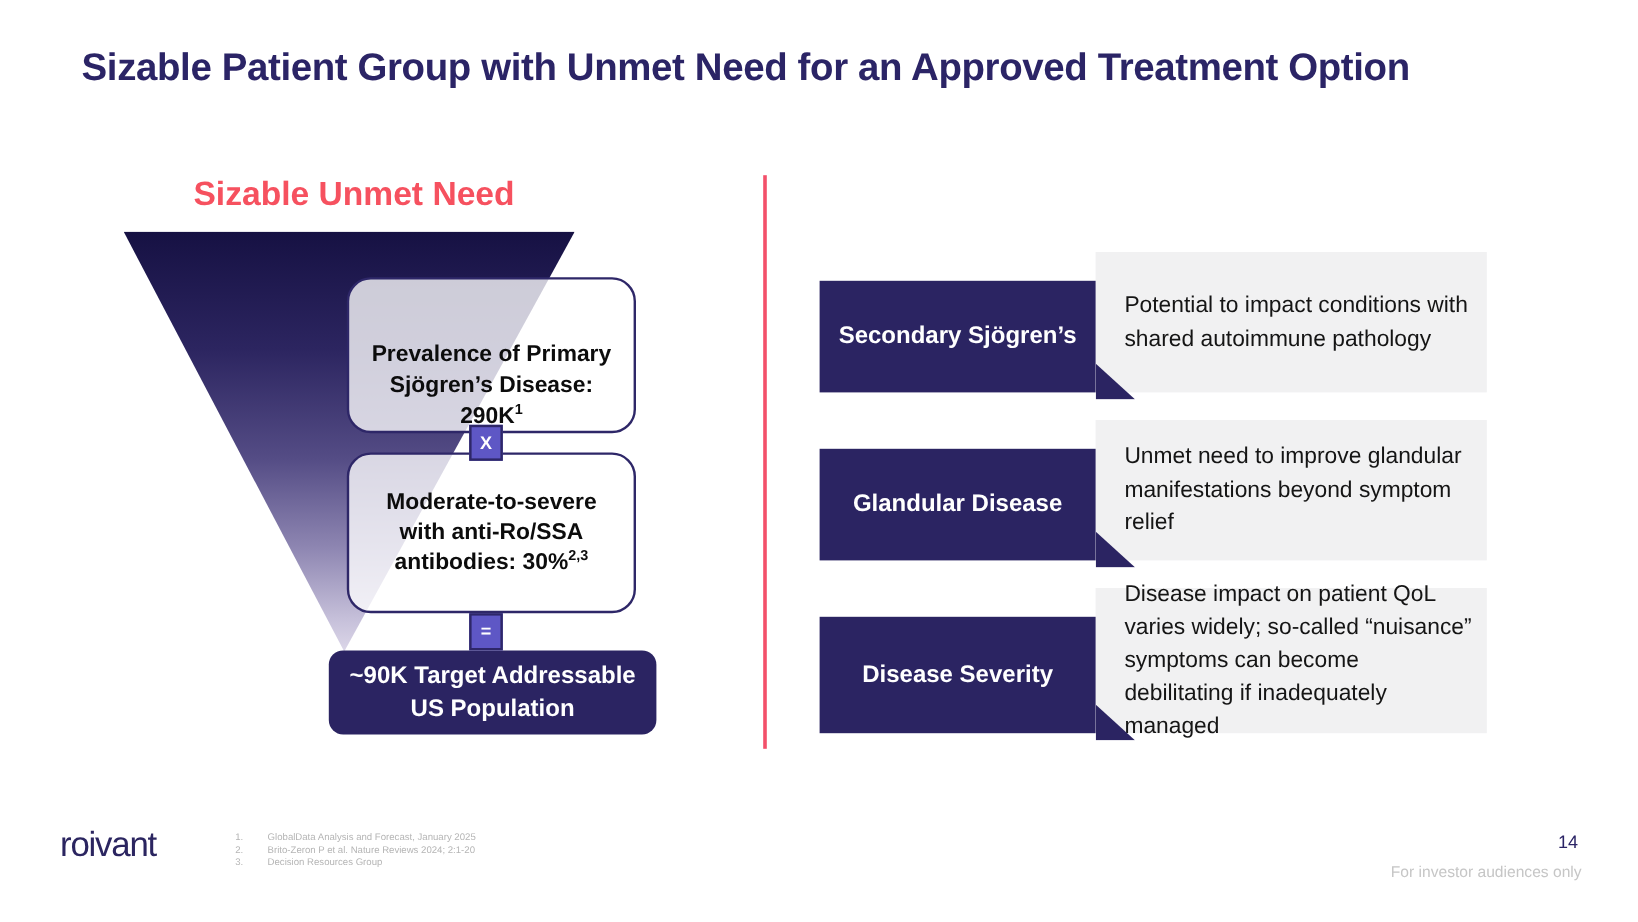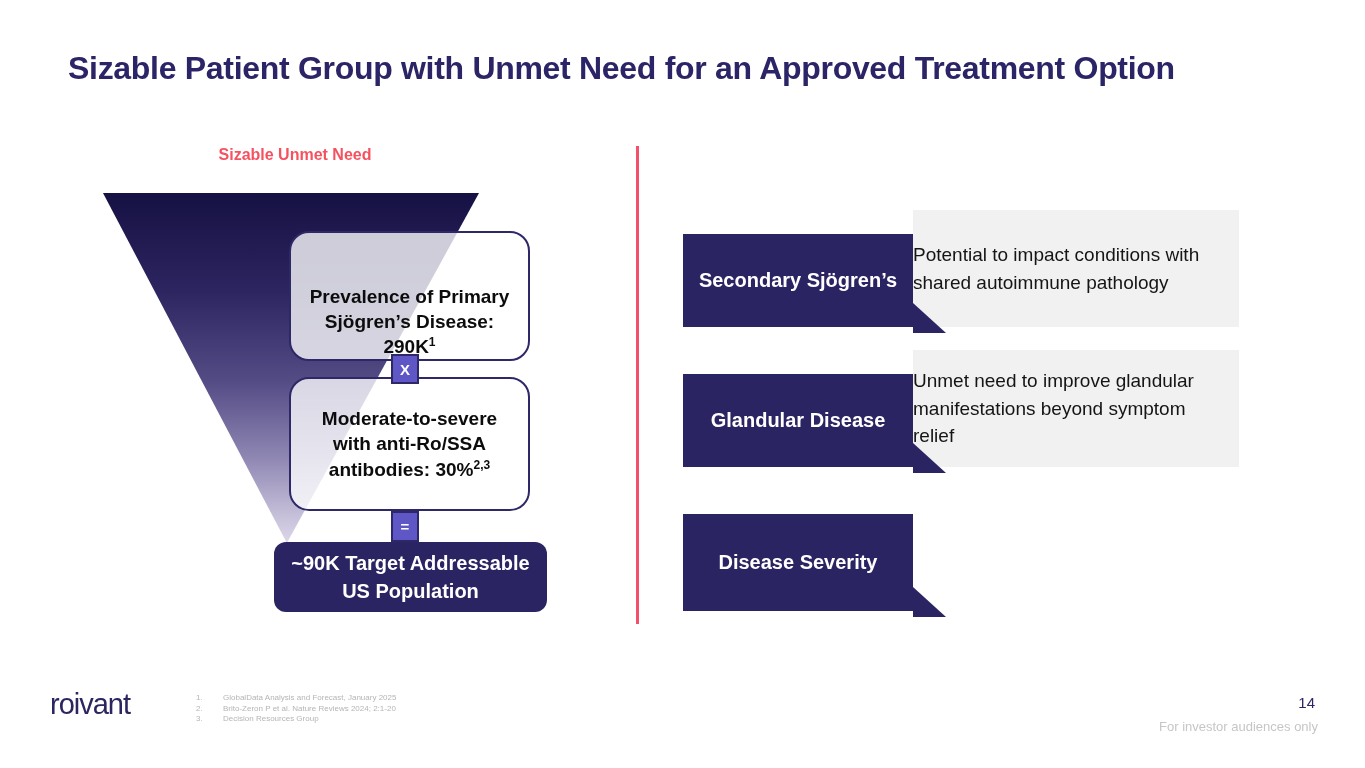--- a/index.html
+++ b/index.html
@@ -1,27 +1,27 @@
 <!DOCTYPE html>
 <html><head>
 <meta charset="utf-8">
 <style>
   * { margin:0; padding:0; box-sizing:border-box; }
   html,body { background:#ffffff; }
   body { font-family:"Liberation Sans", sans-serif; }
   .slide { position:relative; width:1365px; height:768px; background:#ffffff; overflow:hidden; }
 
   .slide-title {
-    position:absolute; left:68px; top:50px; width:1240px;
+    position:absolute; left:68px; top:38px; width:1240px;
     font-size:32px; font-weight:700; color:#2b2466; letter-spacing:-0.3px;
   }
 
   .section-heading {
     position:absolute; top:146px; text-align:center;
-    font-size:16px; font-weight:700; color:#f6515f;
+    font-size:28px; font-weight:700; color:#f6515f;
   }
   .section-heading.left { left:103px; width:384px; }
   .section-heading.right { left:683px; width:580px; }
 
   .divider {
     position:absolute; left:636px; top:146px; width:3px; height:478px;
     background:#f3506a;
   }
 
   
@@ -65,21 +65,21 @@
     font-size:20px; font-weight:700; line-height:1.35; text-align:center;
     display:flex; align-items:center; justify-content:center; padding:0 14px;margin-top:24px;
   }
   .row-label .tail {
     position:absolute; right:-33px; bottom:-6px; width:33px; height:30px;
     background:#2b2462; clip-path:polygon(0 0, 100% 100%, 0 100%);
   }
   .row-text {
     width:326px; background:#f1f1f2; color:#151515;
     font-size:19px; line-height:1.45;
-    display:flex; align-items:center; padding-right:12px;justify-content:flex-end;
+    display:flex; align-items:center; padding-left:24px; padding-right:12px;justify-content:flex-end;
   }
 
   
   .logo {
     position:absolute; left:50px; top:688px;
     font-size:29px; font-weight:400; color:#2b2560; letter-spacing:-1px;
   }
   .footnotes { position:absolute; left:196px; top:693px; }
   .footnote { display:flex; font-size:8px; color:#b5b5b5; line-height:10.5px; }
   .footnote .num { width:27px; }
@@ -143,20 +143,23 @@
       </div>
       <div class="row-text">
         <span>Unmet need to improve glandular manifestations beyond symptom relief</span>
       </div>
     </div>
     <div class="row">
       <div class="row-label">
         <span>Disease Severity</span>
         <span class="tail"></span>
       </div>
+      <div class="row-text">
+        <span>Disease impact on patient QoL varies widely; so-called “nuisance” symptoms can become debilitating if inadequately managed</span>
+      </div>
     </div>
   </div>
 
   <div class="logo">roivant</div>
 
   <div class="footnotes">
     <div class="footnote">
       <span class="num">1.</span>
       <span>GlobalData Analysis and Forecast, January 2025</span>
     </div>

